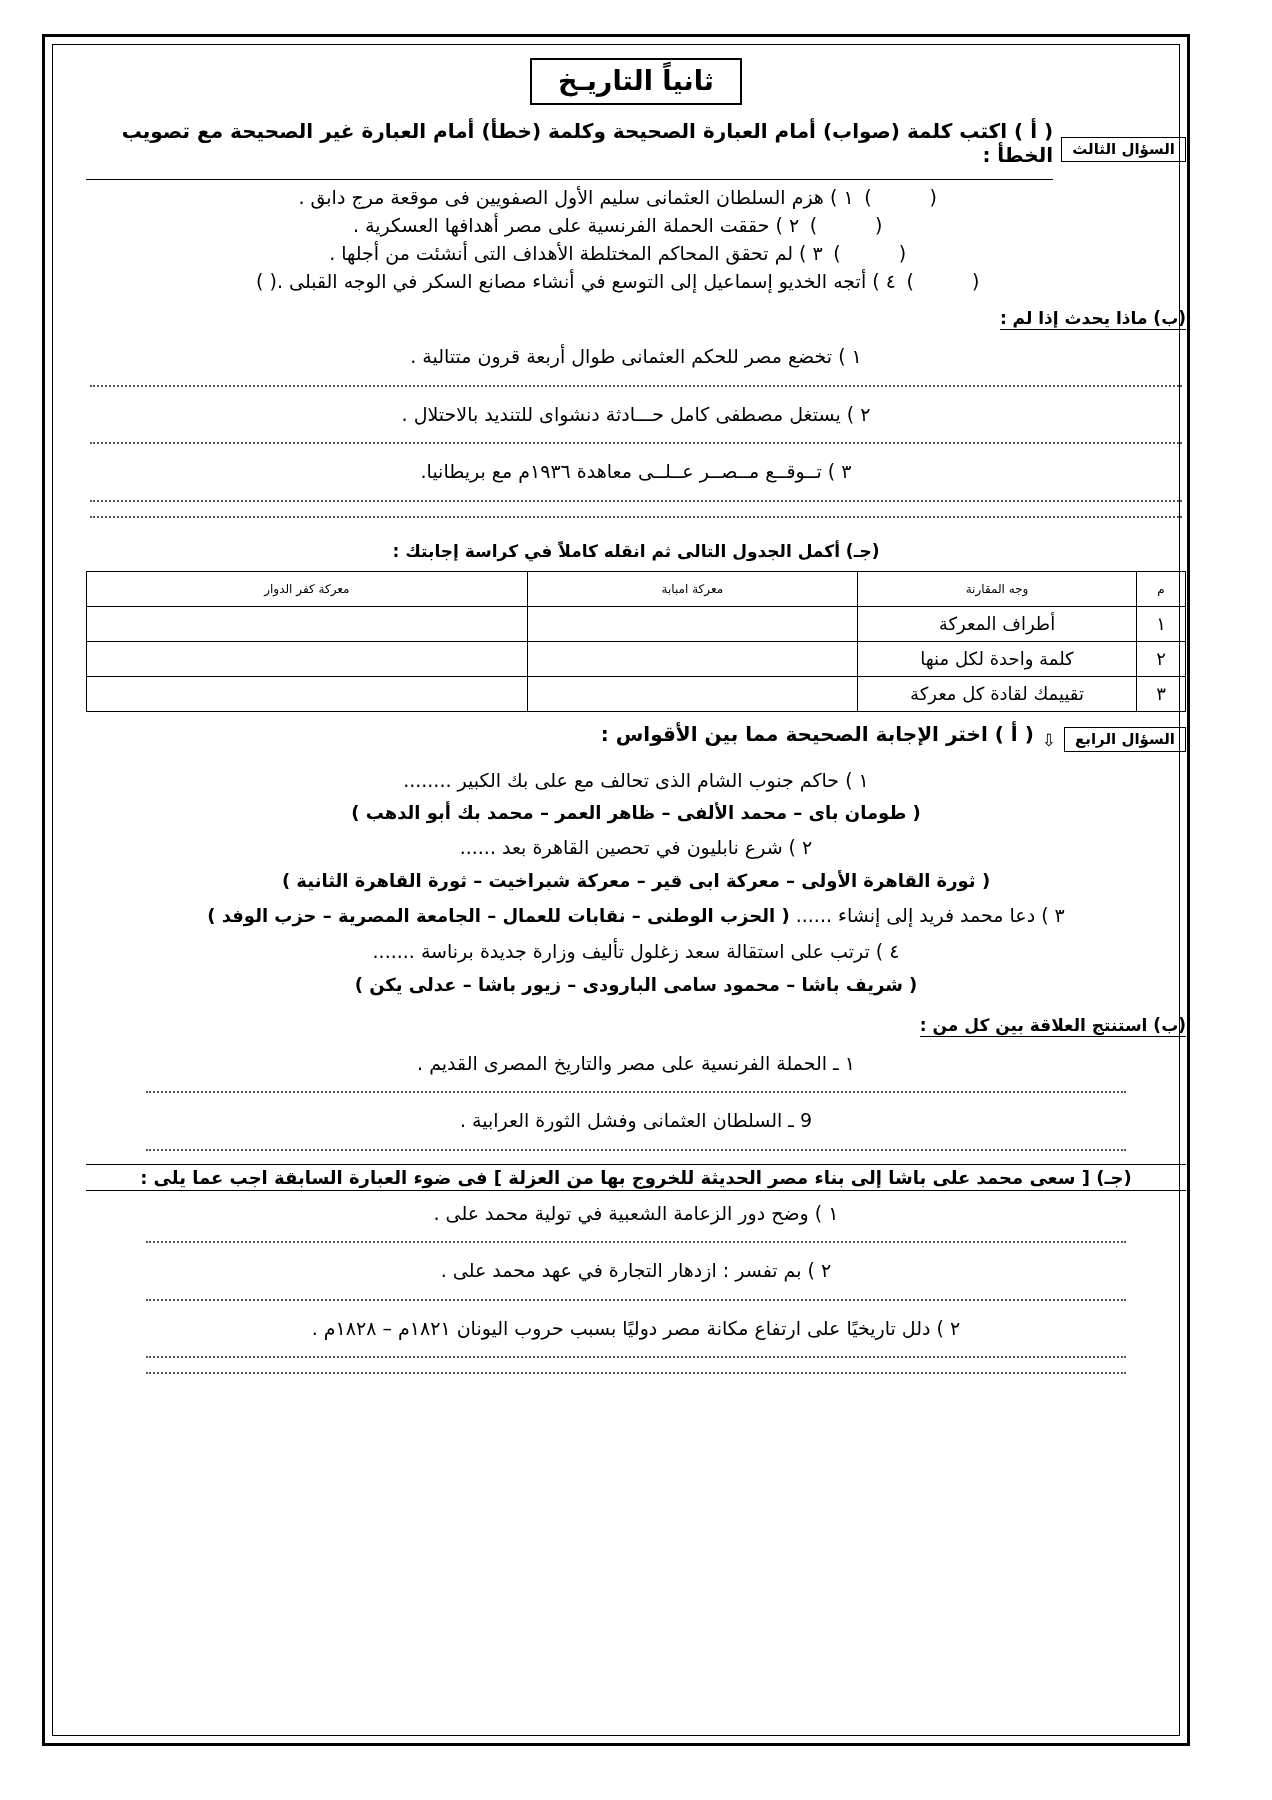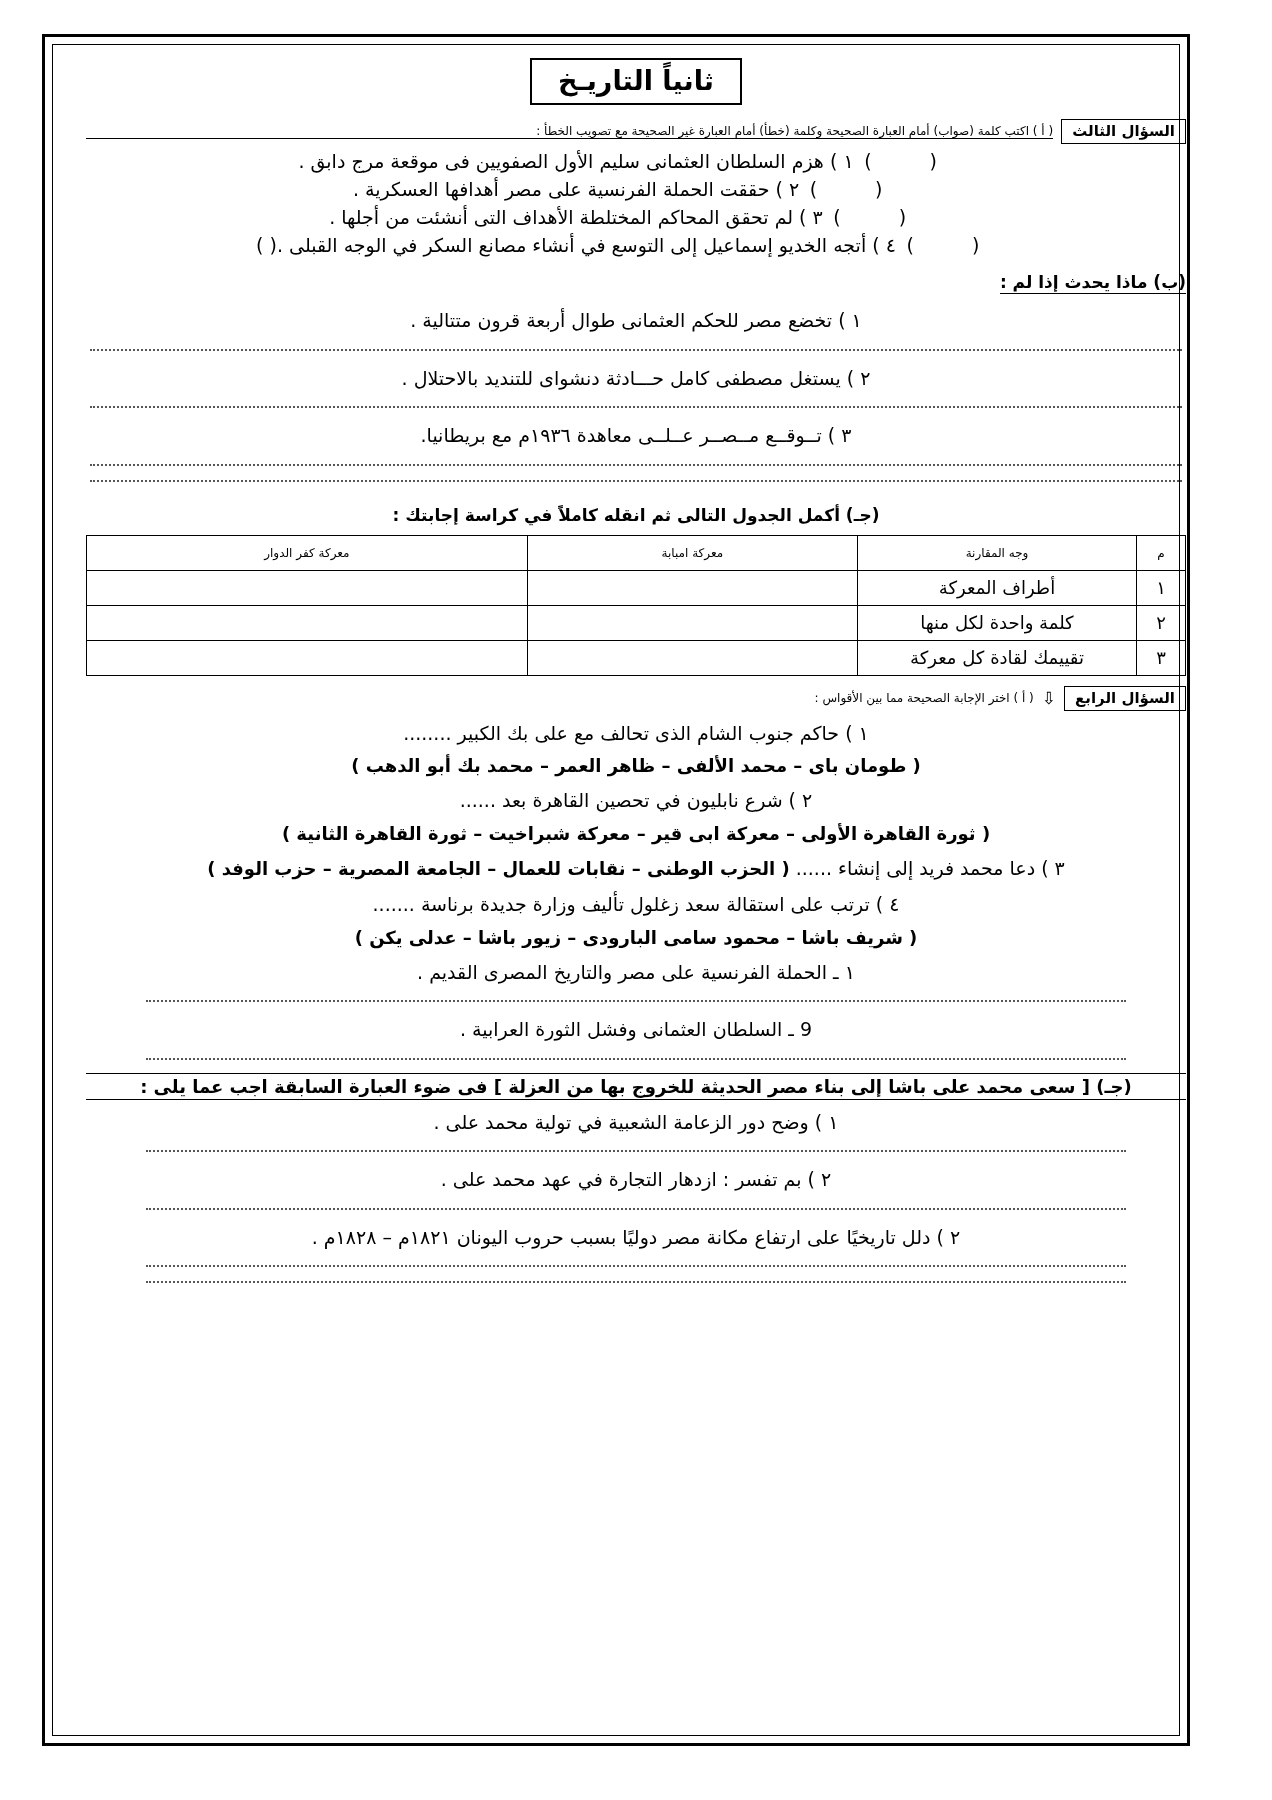--- a/index.html
+++ b/index.html
@@ -68,24 +68,24 @@
     margin-bottom: 6px;
   }
   .q-tag {
     border: 1.5px solid #000;
     padding: 2px 10px 3px 10px;
     font-size: 15px;
     font-weight: bold;
     white-space: nowrap;
   }
   .q-head-text {
-    font-size: 12px;
-    font-weight: normal;
+    font-size: 20px;
+    font-weight: bold;
     border-bottom: 1.5px solid #000;
-    padding-bottom: 0;
+    padding-bottom: 12px;
     flex: 1;
   }
   .q-head-text.nounderline { border-bottom: none; }
   .sub-head {
     font-size: 17px;
     font-weight: bold;
     margin: 10px 0 4px 0;
     display: inline-block;
   }
   .sub-head.u { border-bottom: 1.5px solid #000; padding-bottom: 1px; }
@@ -253,20 +253,23 @@
     <div class="choices">( ثورة القاهرة الأولى – معركة ابى قير – معركة شبراخيت – ثورة القاهرة الثانية )</div>
 
     <div class="item-center">
       <span>٣ ) دعا محمد فريد إلى إنشاء ......</span>
       <span class="choices-inline">( الحزب الوطنى – نقابات للعمال – الجامعة المصرية – حزب الوفد )</span>
     </div>
 
     <div class="item-center">٤ ) ترتب على استقالة سعد زغلول تأليف وزارة جديدة برناسة .......</div>
     <div class="choices">( شريف باشا – محمود سامى البارودى – زيور باشا – عدلى يكن )</div>
 
+    <div class="sub-head-row">
+      <span class="sub-head u">(ب) استنتج العلاقة بين كل من :</span>
+    </div>
 
     <div class="item-center">١ ـ الحملة الفرنسية على مصر والتاريخ المصرى القديم .</div>
     <div class="dots short"></div>
 
     <div class="item-center">9 ـ السلطان العثمانى وفشل الثورة العرابية .</div>
     <div class="dots short"></div>
 
     <div class="highlight-head">(جـ) [ سعى محمد على باشا إلى بناء مصر الحديثة للخروج بها من العزلة ] فى ضوء العبارة السابقة اجب عما يلى :</div>
 
     <div class="item-center">١ ) وضح دور الزعامة الشعبية في تولية محمد على .</div>

